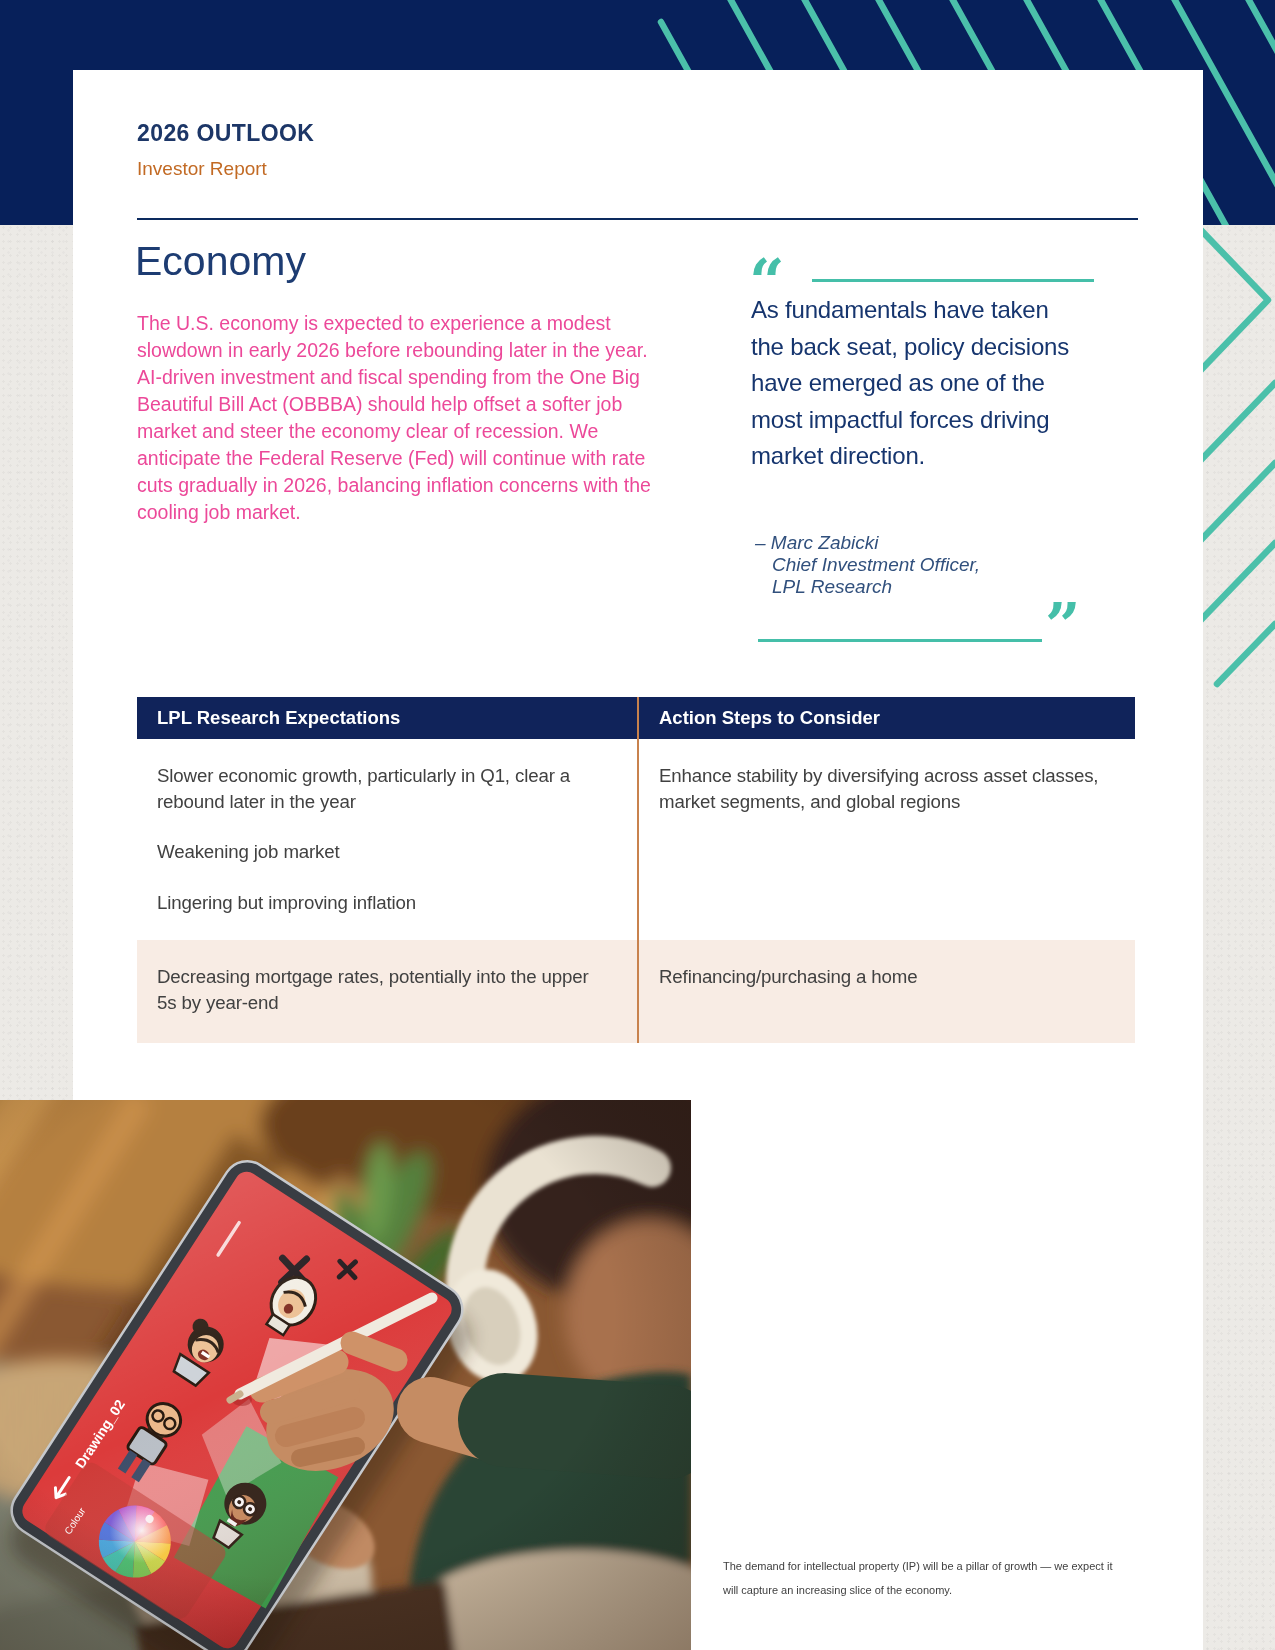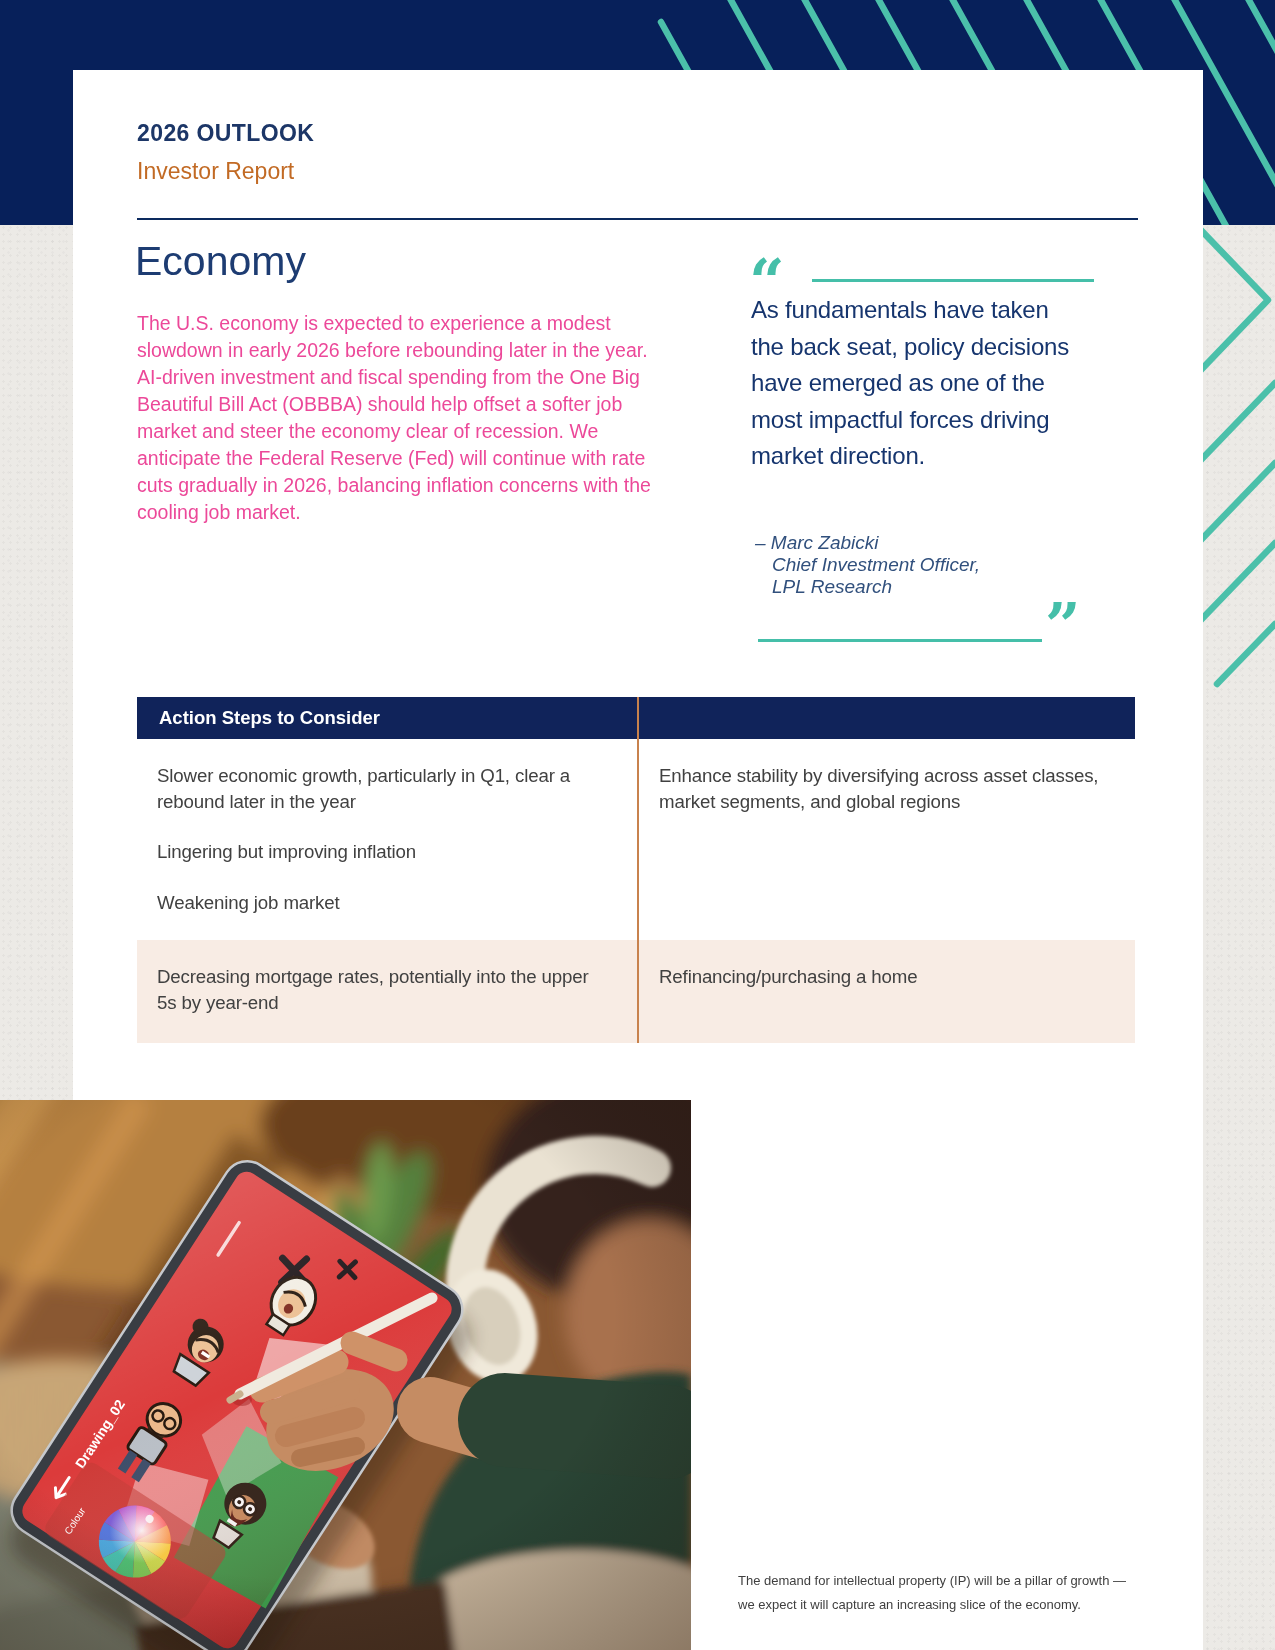--- a/index.html
+++ b/index.html
@@ -11,21 +11,21 @@
       radial-gradient(rgba(0,0,0,0.035) 1px, transparent 1.3px),
       radial-gradient(rgba(0,0,0,0.022) 1px, transparent 1.5px);
     background-size:7px 7px,11px 11px;
     background-position:0 0,3px 5px;
   }
   .navy-band{position:absolute;left:0;top:0;width:1275px;height:225px;background:#07205a;overflow:hidden;}
   .band-stripes{position:absolute;left:0;top:0;}
   .chevrons{position:absolute;left:1199px;top:222px;}
   .card{position:absolute;left:73px;top:70px;width:1130px;height:1580px;background:#ffffff;}
   .kicker{position:absolute;left:64px;top:50px;font-size:23px;font-weight:700;letter-spacing:.4px;color:#1c3667;}
-  .subkicker{position:absolute;left:64px;top:88px;font-size:23px;font-weight:500;color:#c26a24;}
+  .subkicker{position:absolute;left:64px;top:88px;font-size:19px;font-weight:500;color:#c26a24;}
   .rule{position:absolute;left:64px;top:148px;width:1001px;border-top:2px solid #0c2a5e;}
   .economy{position:absolute;left:62px;top:168px;margin:0;font-size:41px;font-weight:500;color:#1d3c72;}
   .body-par{position:absolute;left:64px;top:240px;width:524px;margin:0;font-size:19.5px;line-height:27px;color:#ec4899;}
   
   .q-open,.q-close{position:absolute;font-family:"DejaVu Serif",serif;font-weight:bold;color:#45bfa9;font-size:62px;line-height:0;}
   .q-open{left:676px;top:212px;}
   .q-close{left:972px;top:556px;}
   .q-line{position:absolute;height:3px;background:#45bfa9;}
   .q-line-top{left:739px;top:209px;width:282px;}
   .q-line-bottom{left:685px;top:569px;width:284px;}
@@ -42,21 +42,21 @@
   .et-row .cell{box-sizing:border-box;font-size:18.7px;line-height:25.5px;letter-spacing:-.15px;}
   .et-row .c1{width:500px;padding:24px 30px 0 20px;}
   .et-row .c2{width:498px;padding:24px 14px 0 22px;}
   .et-row .cell p{margin:0 0 25px 0;}
   .row-plain{background:#ffffff;min-height:165px;}
   .row-hi{background:#f8ece4;min-height:84px;padding-bottom:3px;}
   .et-divider{position:absolute;left:500px;top:0;bottom:0;width:2px;background:#c8824d;}
   .etable{}
   .et-wrap{position:relative;}
   
-  .caption{position:absolute;left:650px;top:1484px;width:404px;margin:15px;font-size:13px;line-height:24px;color:#3f3f3f;}
+  .caption{position:absolute;left:650px;top:1484px;width:404px;margin:0;font-size:11px;line-height:24px;color:#3f3f3f;}
   
   .photo{position:absolute;left:0;top:1100px;width:691px;height:550px;overflow:hidden;}
 </style>
 </head>
 <body>
 
 <div class="page">
 
   <div class="navy-band">
     <svg class="band-stripes" width="1275" height="225" viewBox="0 0 1275 225">
@@ -101,27 +101,28 @@
         <div><span>–</span> <span>Marc Zabicki</span></div>
         <div class="q-role">Chief Investment Officer,</div>
         <div class="q-role">LPL Research</div>
       </div>
       <div class="q-line q-line-bottom"></div>
       <div class="q-close">”</div>
     </div>
 
     <div class="etable et-wrap">
       <div class="et-head">
+        <div class="hc hc1">LPL Research Expectations</div>
         <div class="hc hc2">Action Steps to Consider</div>
       </div>
       <div class="et-row row-plain">
         <div class="cell c1">
           <p>Slower economic growth, particularly in Q1, clear a rebound later in the year</p>
+          <p>Weakening job market</p>
           <p>Lingering but improving inflation</p>
-          <p>Weakening job market</p>
         </div>
         <div class="cell c2">
           <p>Enhance stability by diversifying across asset classes, market segments, and global regions</p>
         </div>
       </div>
       <div class="et-row row-hi">
         <div class="cell c1">
           <p>Decreasing mortgage rates, potentially into the upper 5s by year-end</p>
         </div>
         <div class="cell c2">

